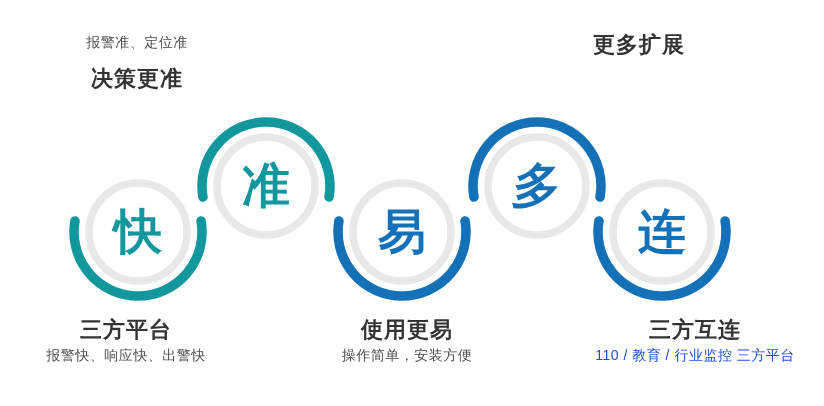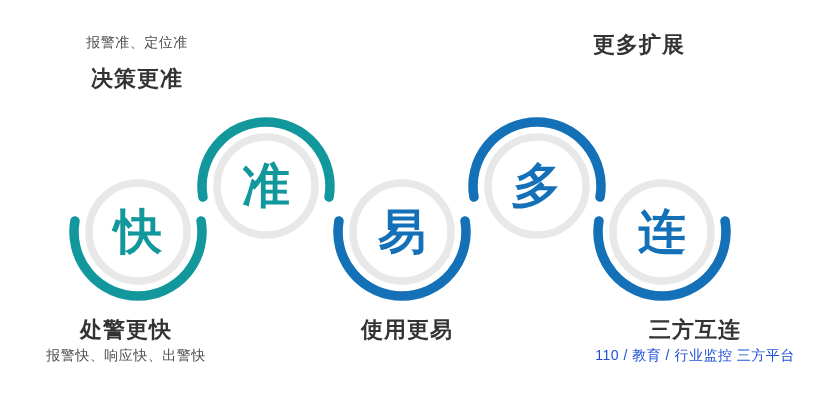--- a/index.html
+++ b/index.html
@@ -101,26 +101,27 @@
   <div class="label-block above" style="left:27px; top:31px; width:220px;">
     <div class="label-sub" style="color: rgb(77, 77, 77);">报警准、定位准</div>
     <div class="label-heading" style="color: rgb(51, 51, 51);">决策更准</div>
   </div>
 
   <div class="label-block above" style="left:529px; top:31px; width:220px;">
     <div class="label-heading" style="color: rgb(51, 51, 51);">更多扩展</div>
   </div>
 
   <div class="label-block below" style="left:11px; top:316px; width:230px;">
-    <div class="label-heading" style="color: rgb(51, 51, 51);">处警更快</div>
+    <div class="label-heading" style="color: rgb(51, 51, 51);">三方平台</div>
     <div class="label-sub" style="color: rgb(77, 77, 77);">报警快、响应快、出警快</div>
   </div>
 
   <div class="label-block below" style="left:292px; top:316px; width:230px;">
     <div class="label-heading" style="color: rgb(51, 51, 51);">使用更易</div>
+    <div class="label-sub" style="color: rgb(77, 77, 77);">操作简单，安装方便</div>
   </div>
 
   <div class="label-block below" style="left:575px; top:316px; width:240px;">
     <div class="label-heading" style="color: rgb(51, 51, 51);">三方互连</div>
     <div class="label-sub" style="color: #1d4ed8;">110 / 教育 / 行业监控 三方平台</div>
   </div>
 
 </div>
 
 </body></html>

